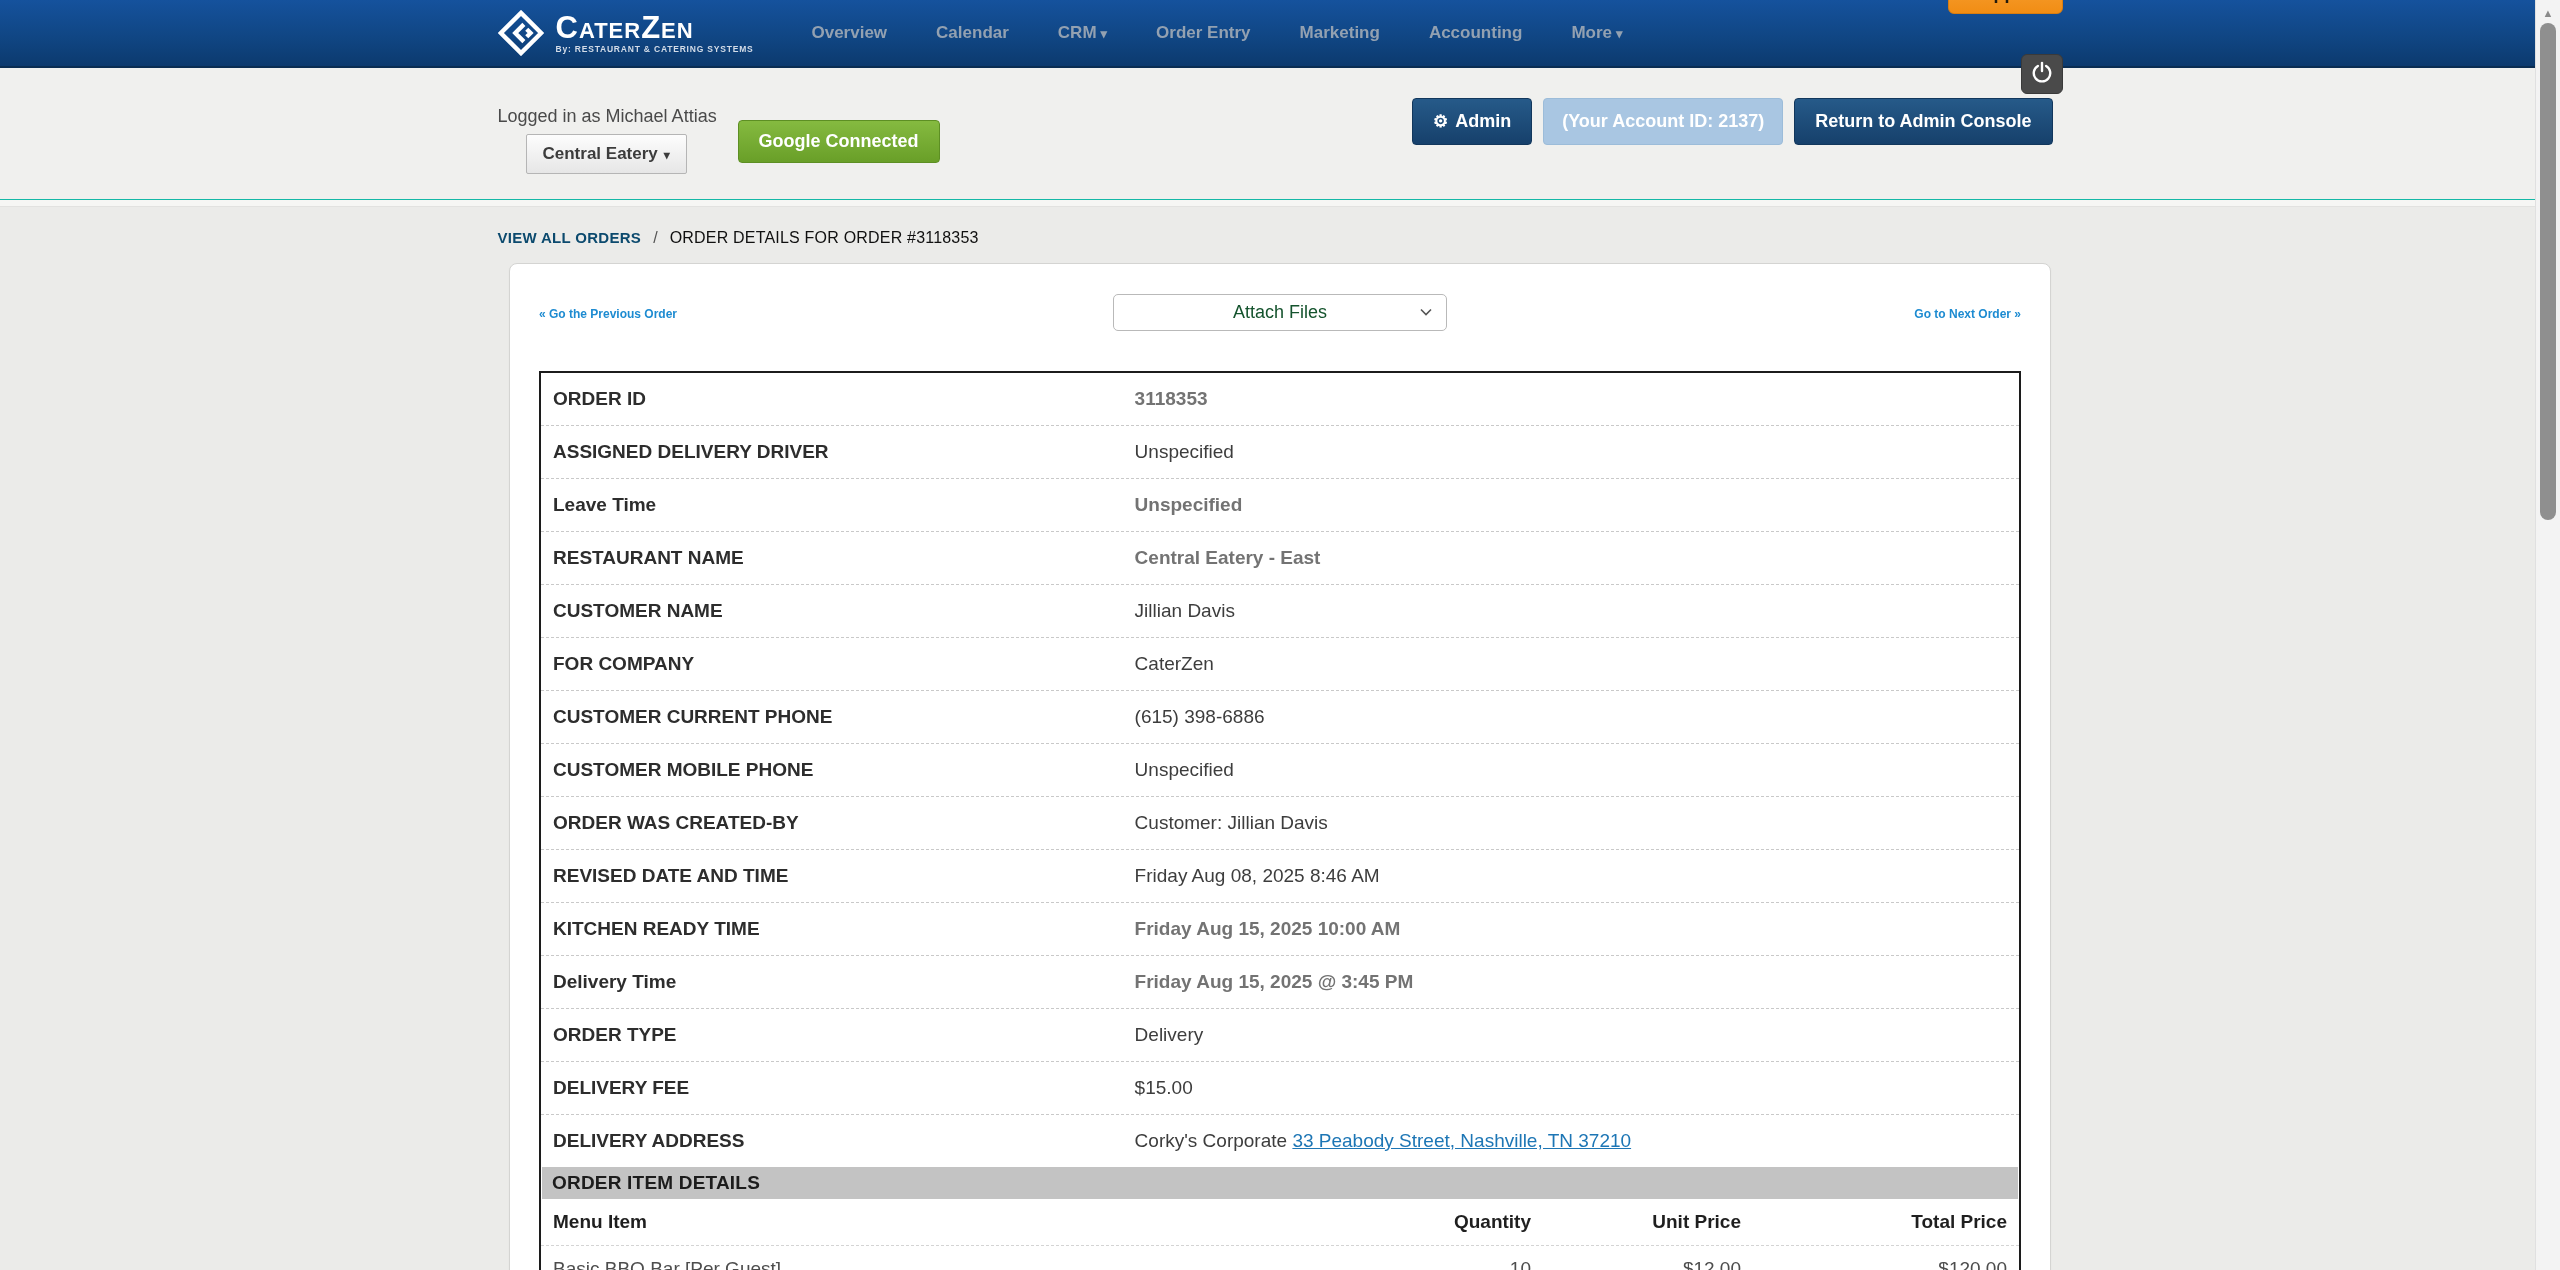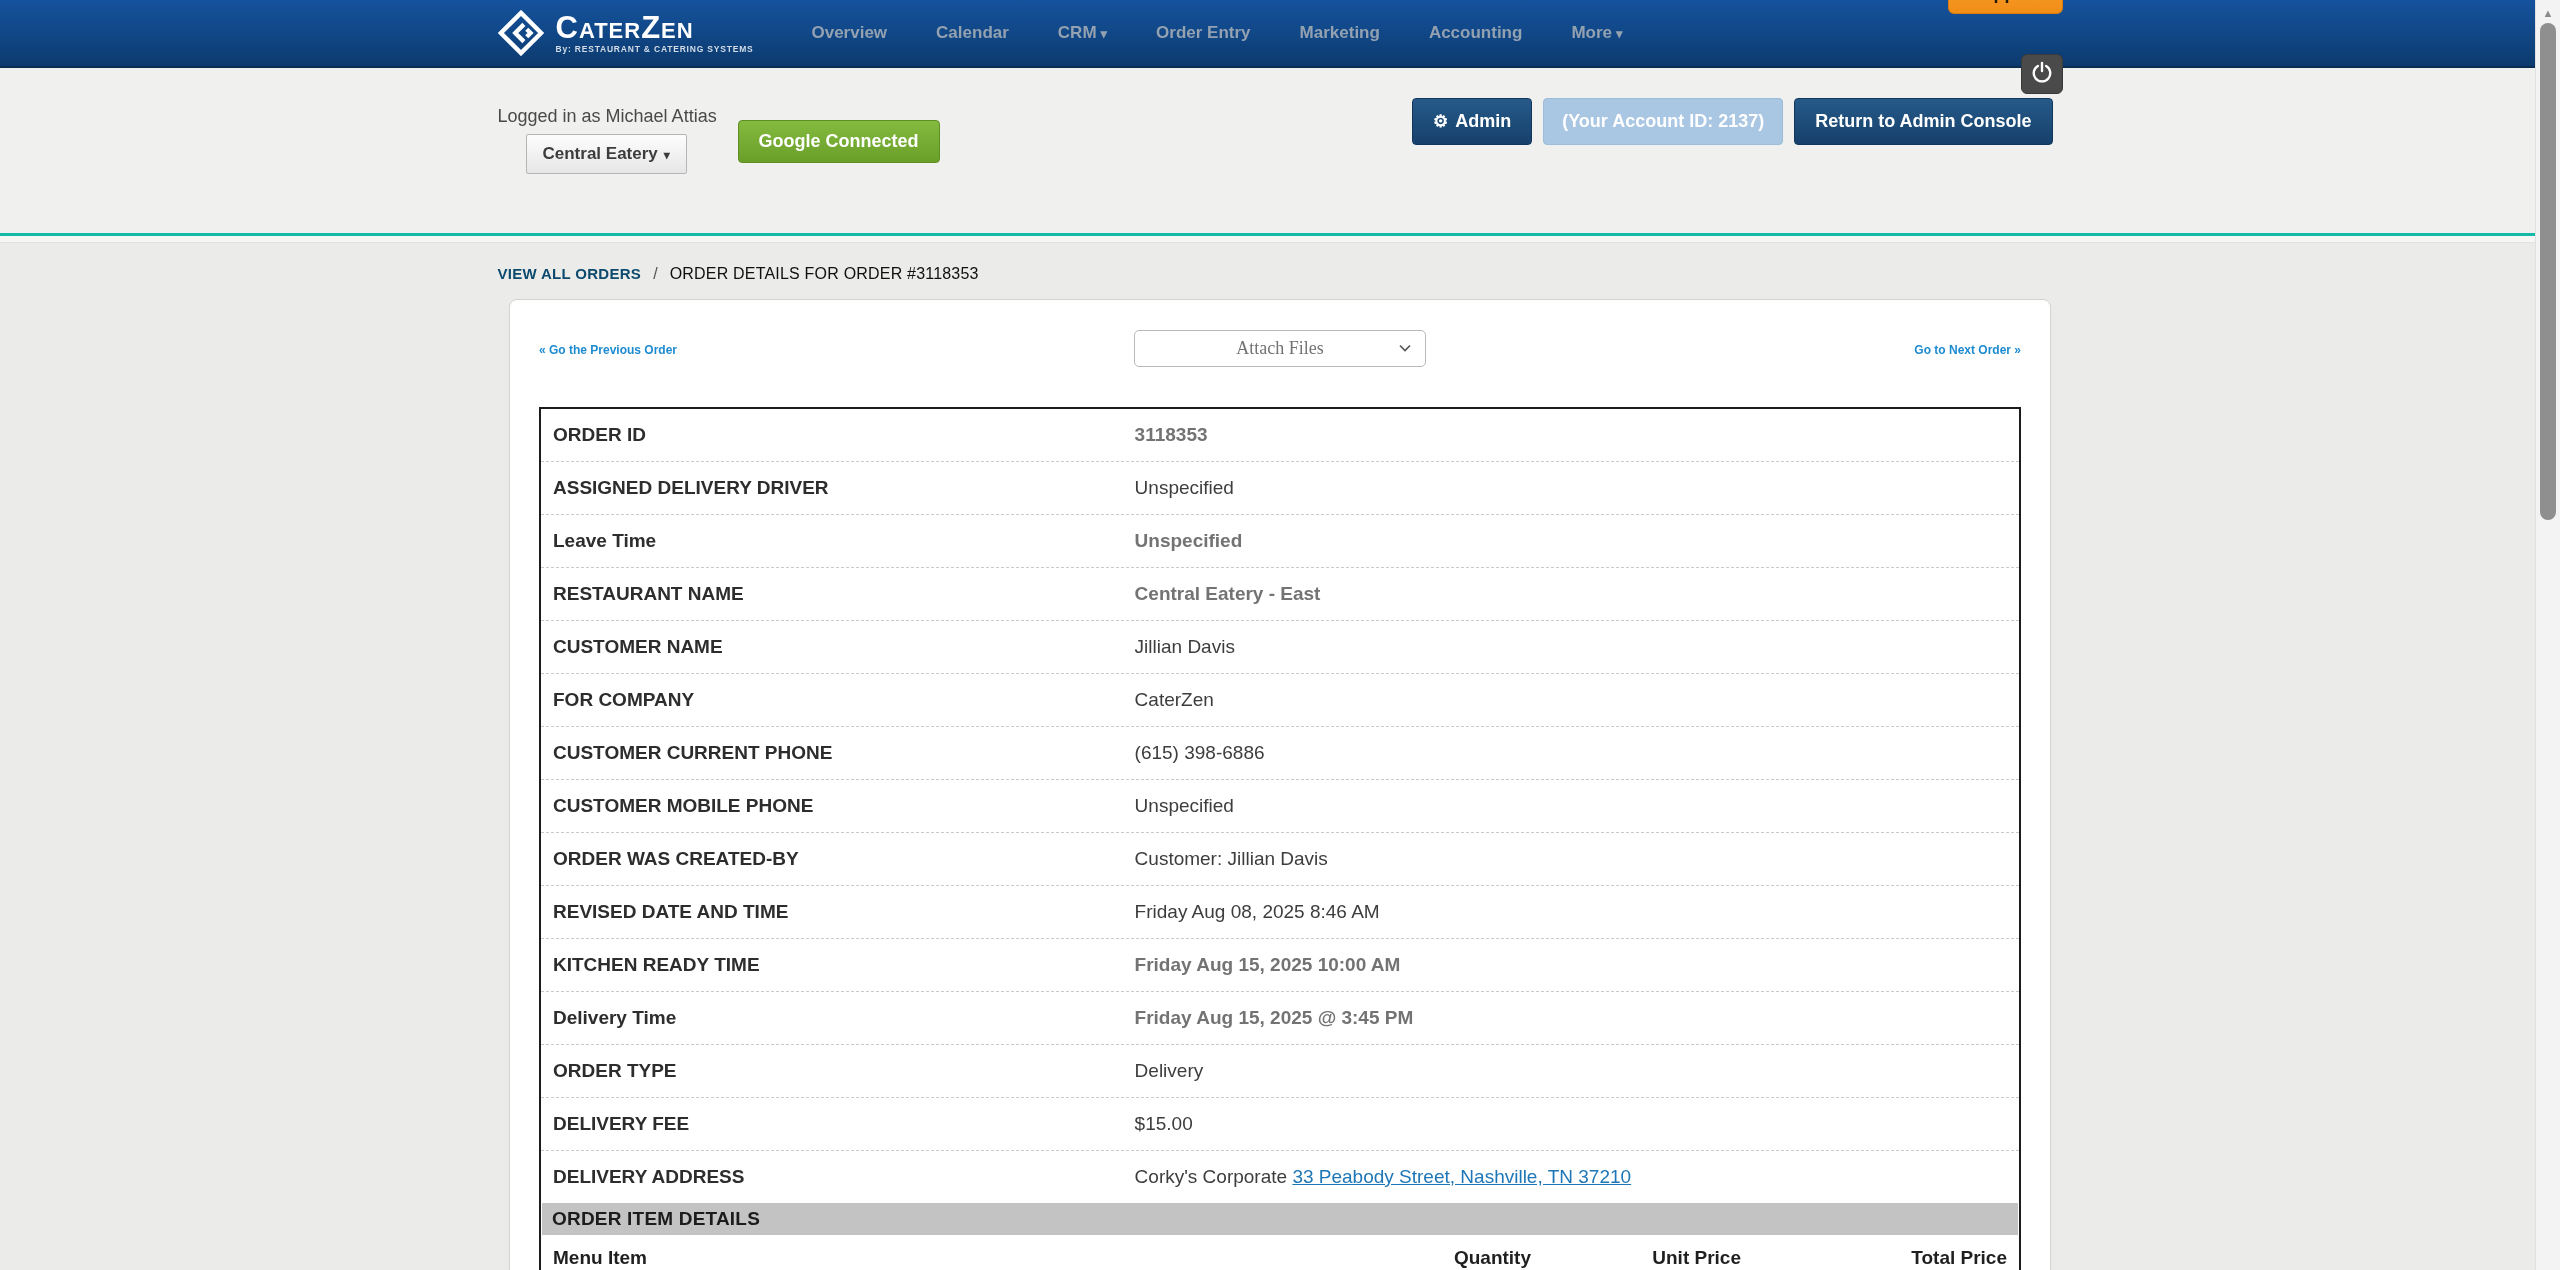--- a/index.html
+++ b/index.html
@@ -36,21 +36,21 @@
     background: linear-gradient(180deg, #f8a337 0%, #f18d14 100%);
     color: #231a0c; font-size: 18px; font-weight: bold;
     padding: 9px 22px; border-radius: 6px; border: 1px solid #d97d10; cursor: pointer;
   }
   .btn-power {
     width: 42px; height: 40px; background: #4a4a4a; border: 1px solid #3a3a3a;
     border-radius: 6px; display: flex; align-items: center; justify-content: center; cursor: pointer;
   }
 
   
-  .subheader { height: 168px; background: #f0f0ee; border-bottom: 3px solid #14b8a6; }
+  .subheader { height: 132px; background: #f0f0ee; border-bottom: 1px solid #14b8a6; }
   .subheader .container { height: 100%; }
   .logged-in { position: absolute; left: 0; top: 38px; font-size: 18px; color: #4a4a4a; }
   .btn-location {
     position: absolute; left: 28px; top: 66px;
     background: linear-gradient(180deg, #fdfdfd, #e6e6e6);
     border: 1px solid #b5b5b5; border-radius: 2px;
     font-size: 17px; font-weight: bold; color: #3c3c3c;
     padding: 9px 16px; cursor: pointer;
   }
   .btn-location .caret { font-size: 12px; margin-left: 6px; }
@@ -89,23 +89,23 @@
     background: #ffffff; border: 1px solid #d4d4d2; border-radius: 8px;
     padding: 30px 29px 0; height: 1200px;
     box-shadow: 0 1px 2px rgba(0,0,0,0.04);
   }
   .toolbar { display: flex; align-items: center; }
   .toolbar-left  { flex: 1; text-align: left; }
   .toolbar-mid   { flex: 1; display: flex; justify-content: center; }
   .toolbar-right { flex: 1; text-align: right; }
   .nav-link { color: #1d8bd1; font-size: 12px; font-weight: bold; text-decoration: none; cursor: pointer; white-space: nowrap; }
   .select {
-    width: 292px; height: 37px; border: 1px solid #b9b9b9; border-radius: 5px;
+    width: 334px; height: 37px; border: 1px solid #b9b9b9; border-radius: 5px;
     background: #ffffff; display: flex; align-items: center; justify-content: center;
-    font-size: 18px; color: #737373; cursor: pointer; position: relative; font-family: Liberation Serif, serif;
+    font-size: 18px; color: #14532d; cursor: pointer; position: relative;
   }
   .select .chev { position: absolute; right: 12px; top: 9px; }
 
   
   .details-table { margin-top: 40px; border: 2px solid #1c1c1c; background: #fff; }
   .detail-row {
     display: grid; grid-template-columns: 40% 60%;
     padding: 15px 12px; border-bottom: 1px dashed #c9c9c9;
     font-size: 19px; align-items: center;
   }

